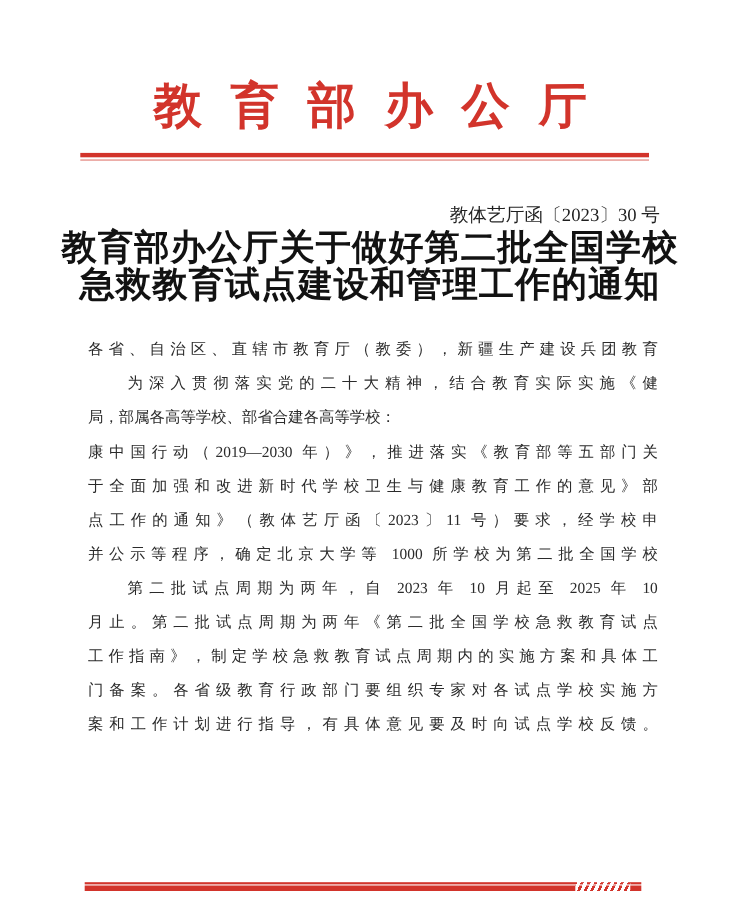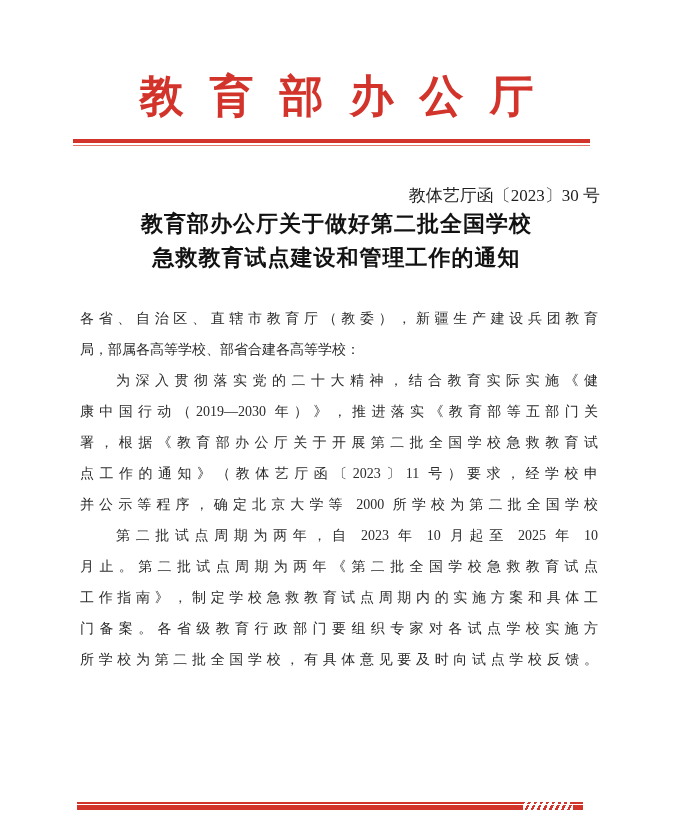--- a/index.html
+++ b/index.html
@@ -39,21 +39,21 @@
     white-space: nowrap;
   }
 
   .notice-title {
     position: absolute;
     top: 207px;
     left: 0;
     width: 100%;
     margin: 0;
     text-align: center;
-    font-size: 22px;
+    font-size: 32px;
     line-height: 34px;
     font-weight: 700;
     letter-spacing: 1px;
     color: #121212;
   }
 
   .bodytext {
     position: absolute;
     top: 303px;
     left: 80px;
@@ -96,33 +96,33 @@
   <div class="doc-number">教体艺厅函〔2023〕30 号</div>
 
   <h1 class="notice-title">
     <div>教育部办公厅关于做好第二批全国学校</div>
     <div>急救教育试点建设和管理工作的通知</div>
   </h1>
 
   <div class="bodytext">
 
     <div class="line">各省、自治区、直辖市教育厅（教委），新疆生产建设兵团教育</div>
+    <div class="line ind">为深入贯彻落实党的二十大精神，结合教育实际实施《健</div>
+
     <div class="line pl">局，部属各高等学校、部省合建各高等学校：</div>
-
-    <div class="line ind">为深入贯彻落实党的二十大精神，结合教育实际实施《健</div>
     <div class="line">康中国行动（2019—2030 年）》，推进落实《教育部等五部门关</div>
-    <div class="line">署，根据《教育部办公厅关于开展第二批全国学校急救教育试</div>
+    <div class="line">于全面加强和改进新时代学校卫生与健康教育工作的意见》部</div>
     <div class="line">点工作的通知》（教体艺厅函〔2023〕11 号）要求，经学校申</div>
-    <div class="line">并公示等程序，确定北京大学等 2000 所学校为第二批全国学校</div>
+    <div class="line">并公示等程序，确定北京大学等 1000 所学校为第二批全国学校</div>
 
     <div class="line ind">第二批试点周期为两年，自 2023 年 10 月起至 2025 年 10</div>
     <div class="line">月止。第二批试点周期为两年《第二批全国学校急救教育试点</div>
     <div class="line">工作指南》，制定学校急救教育试点周期内的实施方案和具体工</div>
     <div class="line">门备案。各省级教育行政部门要组织专家对各试点学校实施方</div>
-    <div class="line">所学校为第二批全国学校，有具体意见要及时向试点学校反馈。</div>
+    <div class="line">案和工作计划进行指导，有具体意见要及时向试点学校反馈。</div>
   </div>
 
   <div class="rule-bottom">
     <div class="thin"></div>
     <div class="thick">
       <div class="hatch"></div>
     </div>
   </div>
 
 </div>

